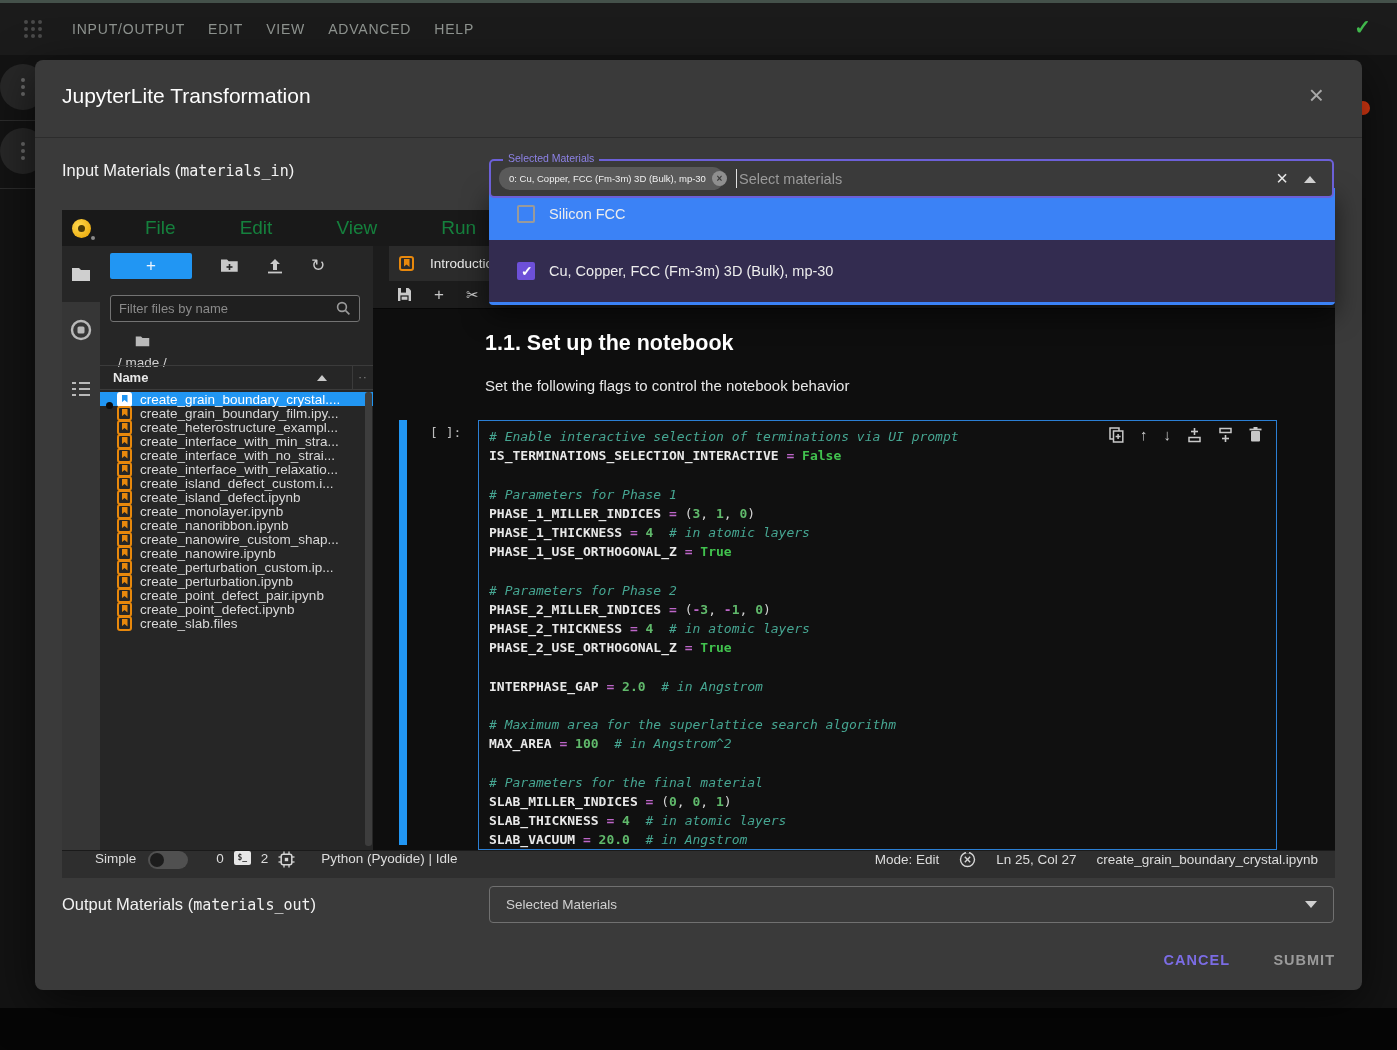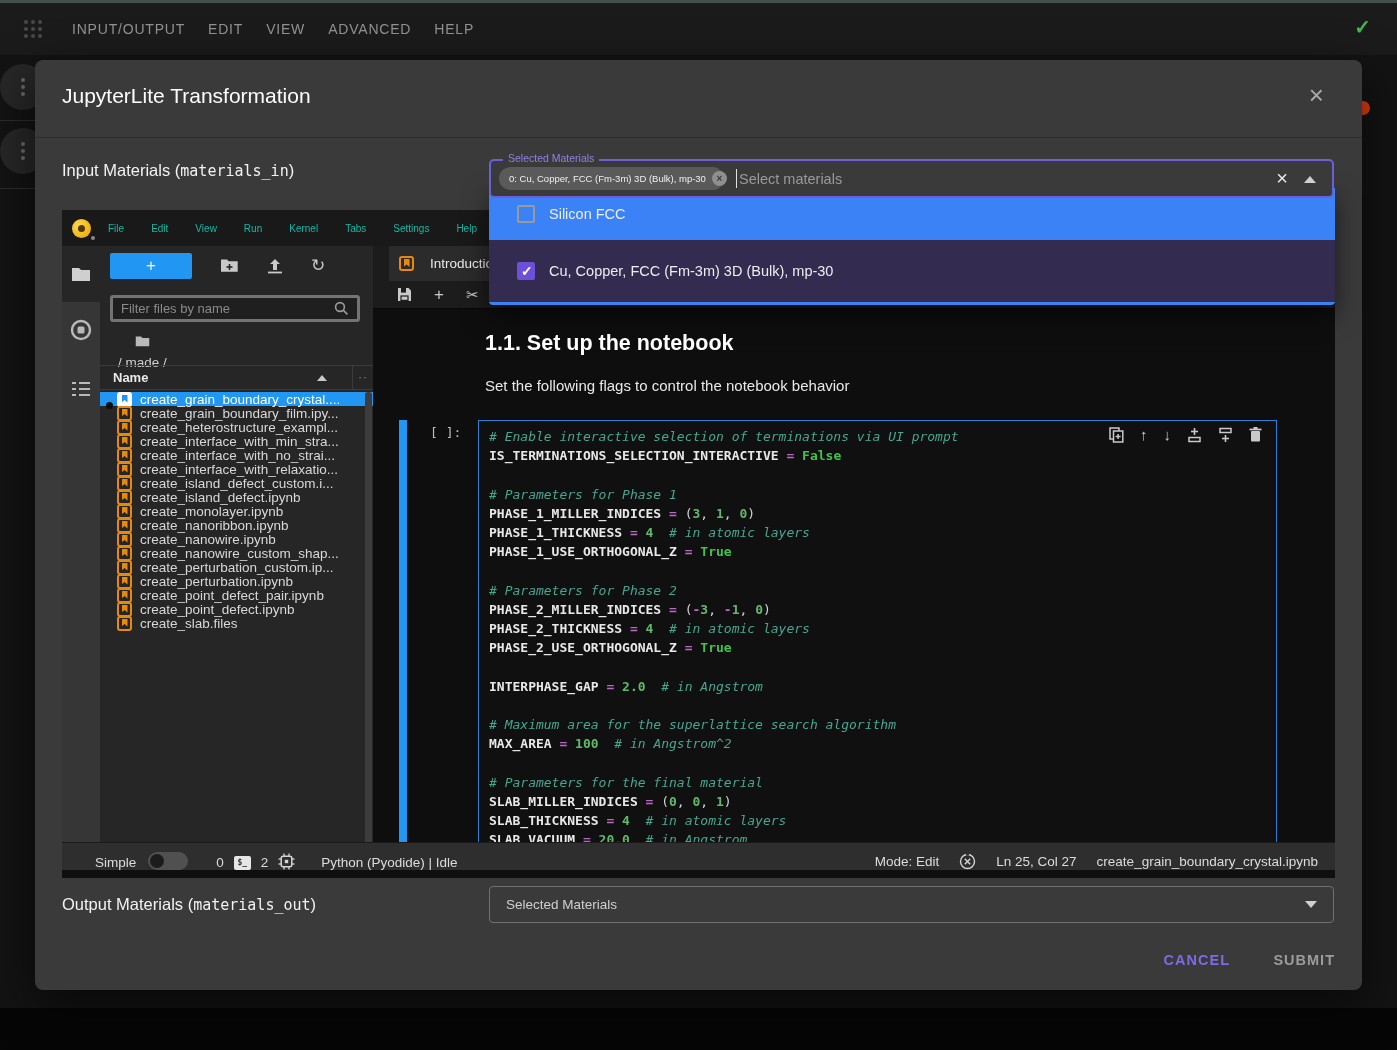--- a/index.html
+++ b/index.html
@@ -56,36 +56,36 @@
   .dd-checkbox.on::after{content:"✓";position:absolute;left:2px;top:-1px;color:#fff;font-size:14px;font-weight:bold;}
   .dd-label{margin-left:14px;font-size:14.5px;color:#ededed;}
   
   .jupyter{position:absolute;left:27px;top:150px;width:1273px;height:668px;background:#0f0f0f;overflow:hidden;z-index:3;}
   .jp-menubar{position:absolute;top:0;left:0;right:0;height:36px;background:#191919;display:flex;align-items:center;}
   .jp-logo{margin-left:10px;width:19px;height:19px;border-radius:50%;flex:none;position:relative;
     background:radial-gradient(circle at 35% 35%, #ffd84d, #e8a200);}
   .jp-logo::after{content:"";position:absolute;left:6px;top:6px;width:7px;height:7px;border-radius:50%;background:#4c3a05;}
   .jp-logo::before{content:"";position:absolute;right:-4px;bottom:-2px;width:4px;height:4px;border-radius:50%;background:#8a8a8a;}
   .jp-menu{display:flex;gap:27px;margin-left:17px;}
-  .jp-menu-item{font-size:10px;color:#14b8a6;cursor:default;}
+  .jp-menu-item{font-size:19px;color:#15803d;cursor:default;margin-left:37px;}
   .jp-body{position:absolute;top:36px;left:0;right:0;bottom:28px;display:flex;}
   
   .jp-strip{width:38px;background:#363636;position:relative;flex:none;}
   .strip-tab{position:absolute;left:0;width:38px;display:flex;align-items:center;justify-content:center;}
   .strip-tab.active{top:0;height:56px;background:#262626;}
   .strip-stop{top:72px;height:24px;} .strip-list{top:132px;height:22px;}
   
   .jp-fb{width:273px;background:#262626;position:relative;flex:none;}
   .fb-toolbar{position:absolute;top:6px;left:10px;height:27px;display:flex;align-items:center;}
   .fb-plus{width:82px;height:26px;background:#2196f3;border-radius:2px;color:#eef6ff;font-size:17px;
     display:flex;align-items:center;justify-content:center;cursor:pointer;}
   .fb-tool{margin-left:28px;color:#c9c9c9;display:flex;align-items:center;cursor:pointer;}
   .fb-refresh{font-size:17px;line-height:1;}
   .fb-filter{position:absolute;top:49px;left:10px;width:250px;height:27px;background:#1f1f1f;
-    border:3px solid #737373;border-radius:3px;display:flex;align-items:center;padding:0 8px;}
+    border:1px solid #737373;border-radius:3px;display:flex;align-items:center;padding:0 8px;}
   .fb-filter input{flex:1;background:transparent;border:none;outline:none;color:#bbb;font-size:13px;
     font-family:"Liberation Sans",sans-serif;}
   .fb-filter input::placeholder{color:#8a8a8a;}
   .fb-crumb{position:absolute;top:89px;left:18px;display:flex;align-items:center;gap:8px;color:#cfcfcf;font-size:13.5px;flex-direction:column;}
   .fb-header{position:absolute;top:119px;left:0;right:0;height:25px;border-top:1px solid #3b3b3b;border-bottom:1px solid #3b3b3b;}
   .fb-colname{position:absolute;left:13px;top:4px;font-size:13px;font-weight:bold;color:#e8e8e8;}
   .fb-sort{position:absolute;right:46px;top:9px;width:0;height:0;
     border-left:5px solid transparent;border-right:5px solid transparent;border-bottom:6px solid #c9c9c9;}
   .fb-more{position:absolute;right:0;top:0;bottom:0;width:21px;border-left:1px solid #3b3b3b;
     color:#8a8a8a;font-size:11px;text-align:center;line-height:23px;letter-spacing:1px;}
@@ -122,22 +122,22 @@
   .tk-cm{color:#46a692;font-style:italic;}
   .tk-nm{color:#e8e8e8;font-weight:bold;}
   .tk-op{color:#bd66c8;font-weight:bold;}
   .tk-num{color:#60b96b;font-weight:bold;}
   .tk-kw{color:#41c24e;font-weight:bold;}
   .tk-pl{color:#d4d4d4;}
   .cell-toolbar{position:absolute;right:73px;top:117px;display:flex;gap:16px;align-items:center;color:#c9c9c9;}
   .ct-icon{display:flex;align-items:center;cursor:pointer;}
   .ct-arrow{font-size:15px;font-weight:bold;}
   
-  .jp-status{position:absolute;bottom:8px;left:0;right:0;height:28px;background:#2e2e2e;border-top:1px solid #1a1a1a;
-    display:flex;align-items:flex-end;font-size:13.5px;color:#dcdcdc;}
+  .jp-status{position:absolute;bottom:0;left:0;right:0;height:28px;background:#2e2e2e;border-top:1px solid #1a1a1a;
+    display:flex;align-items:flex-start;font-size:13.5px;color:#dcdcdc;}
   .st-simple{margin-left:33px;}
   .st-toggle{margin-left:12px;width:40px;height:18px;border-radius:9px;background:#505050;position:relative;cursor:pointer;}
   .st-knob{position:absolute;left:2px;top:2px;width:14px;height:14px;border-radius:50%;background:#1c1c1c;}
   .st-term-count{margin-left:28px;} .st-kern-count{margin-left:10px;}
   .st-term-icon{margin-left:10px;width:17px;height:14px;background:#e6e6e6;border-radius:2px;
     font-family:"DejaVu Sans Mono",monospace;font-size:8px;font-weight:bold;color:#2e2e2e;text-align:center;line-height:14px;}
   .st-cpu{margin-left:10px;display:flex;align-items:center;}
   .st-kstatus{margin-left:26px;}
   .st-right{margin-left:auto;margin-right:17px;display:flex;align-items:center;gap:20px;}
   .st-shield{display:flex;align-items:center;}
@@ -325,25 +325,25 @@
               <div class="fb-row">
                 <span class="nb-file-icon"></span>
                 <span class="fb-row-label">create_monolayer.ipynb</span>
               </div>
               <div class="fb-row">
                 <span class="nb-file-icon"></span>
                 <span class="fb-row-label">create_nanoribbon.ipynb</span>
               </div>
               <div class="fb-row">
                 <span class="nb-file-icon"></span>
+                <span class="fb-row-label">create_nanowire_custom_shap...</span>
+              </div>
+              <div class="fb-row">
+                <span class="nb-file-icon"></span>
                 <span class="fb-row-label">create_nanowire.ipynb</span>
-              </div>
-              <div class="fb-row">
-                <span class="nb-file-icon"></span>
-                <span class="fb-row-label">create_nanowire_custom_shap...</span>
               </div>
               <div class="fb-row">
                 <span class="nb-file-icon"></span>
                 <span class="fb-row-label">create_perturbation_custom.ip...</span>
               </div>
               <div class="fb-row">
                 <span class="nb-file-icon"></span>
                 <span class="fb-row-label">create_perturbation.ipynb</span>
               </div>
               <div class="fb-row">

